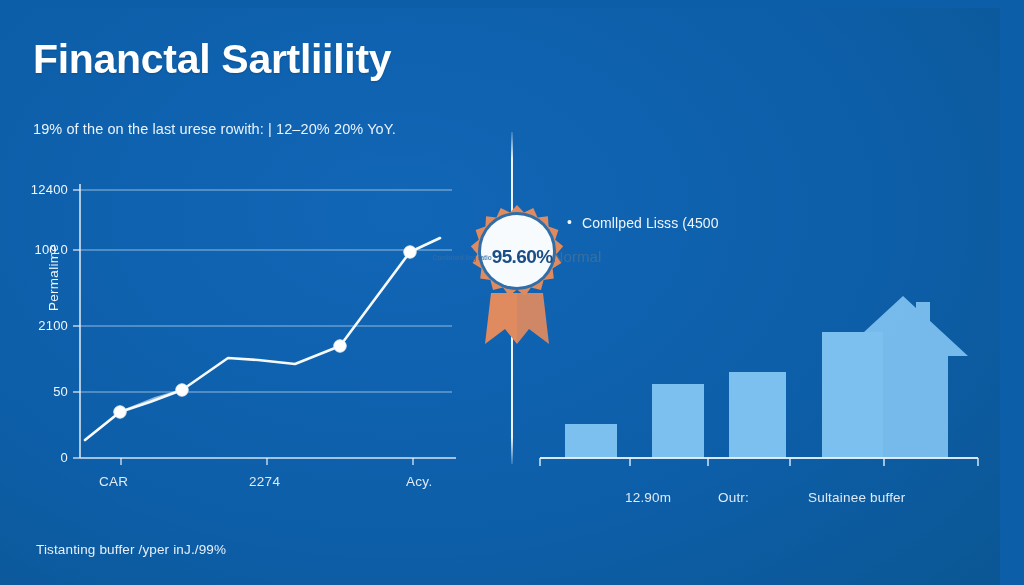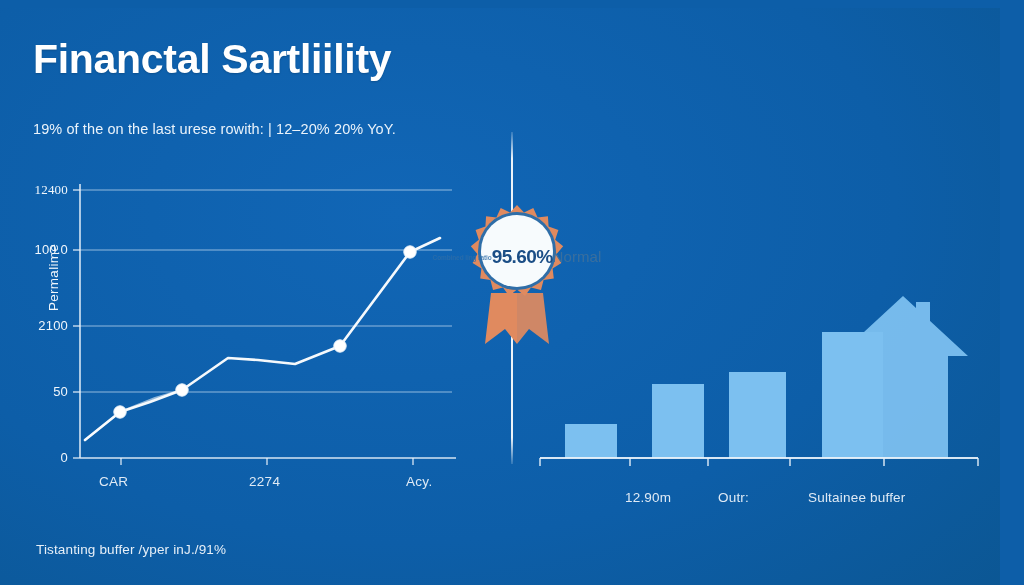--- a/index.html
+++ b/index.html
@@ -263,21 +263,21 @@
 
       <g fill="#ffffff" stroke="#e8f2fb" stroke-width="1">
         <circle cx="120" cy="244" r="6.2"></circle>
         <circle cx="182" cy="222" r="6.2"></circle>
         <circle cx="340" cy="178" r="6.2"></circle>
         <circle cx="410" cy="84" r="6.2"></circle>
       </g>
     </svg>
   </div>
 
-  <div class="axis-ylabel" style="left:0px;  top:174px; width:68px;font-family:Liberation Serif, serif;">12400</div>
+  <div class="axis-ylabel" style="left:0px;  top:174px; width:68px;">12400</div>
   <div class="axis-ylabel" style="left:0px;  top:234px; width:68px;">100.0</div>
   <div class="axis-ylabel" style="left:0px;  top:310px; width:68px;">2100</div>
   <div class="axis-ylabel" style="left:0px;  top:376px; width:68px;">50</div>
   <div class="axis-ylabel" style="left:0px;  top:442px; width:68px;">0</div>
 
   <div id="y-axis-title">Permalime</div>
 
   <div class="axis-xlabel" style="left:99px;">CAR</div>
   <div class="axis-xlabel" style="left:249px;">2274</div>
   <div class="axis-xlabel" style="left:406px;">Acy.</div>
@@ -308,20 +308,23 @@
     </svg>
   </div>
 
   <div id="badge-text">
     <div id="badge-caption">Combined ling ratio</div>
     <div id="badge-value">95.60%</div>
     <div id="badge-status">Normal</div>
   </div>
 
 
+  <ul id="right-bullets">
+    <li>Comllped Lisss (4500</li>
+  </ul>
 
   <div id="bar-chart">
     <svg width="512" height="310" viewBox="0 0 512 310" xmlns="http://www.w3.org/2000/svg">
 
       <g fill="#7cc0f0" opacity="0.95">
         <path d="M391 128 L326 188 L346 188 L346 290 L436 290 L436 188 L456 188 Z"></path>
         <rect x="404" y="134" width="14" height="26"></rect>
         <path d="M355 195 L355 290 L395 290 L395 195 L412 195 L375 155 L338 195 Z"></path>
       </g>
 
@@ -342,15 +345,15 @@
         <line x1="372" y1="290" x2="372" y2="298"></line>
         <line x1="466" y1="290" x2="466" y2="298"></line>
       </g>
     </svg>
   </div>
 
   <div class="bar-xlabel" style="left:625px;">12.90m</div>
   <div class="bar-xlabel" style="left:718px;">Outr:</div>
   <div class="bar-xlabel" style="left:808px;">Sultainee buffer</div>
 
-  <div id="footer-note">Tistanting buffer /yper inJ./91%</div>
+  <div id="footer-note">Tistanting buffer /yper inJ./99%</div>
 
 </div>
 
 </body></html>

